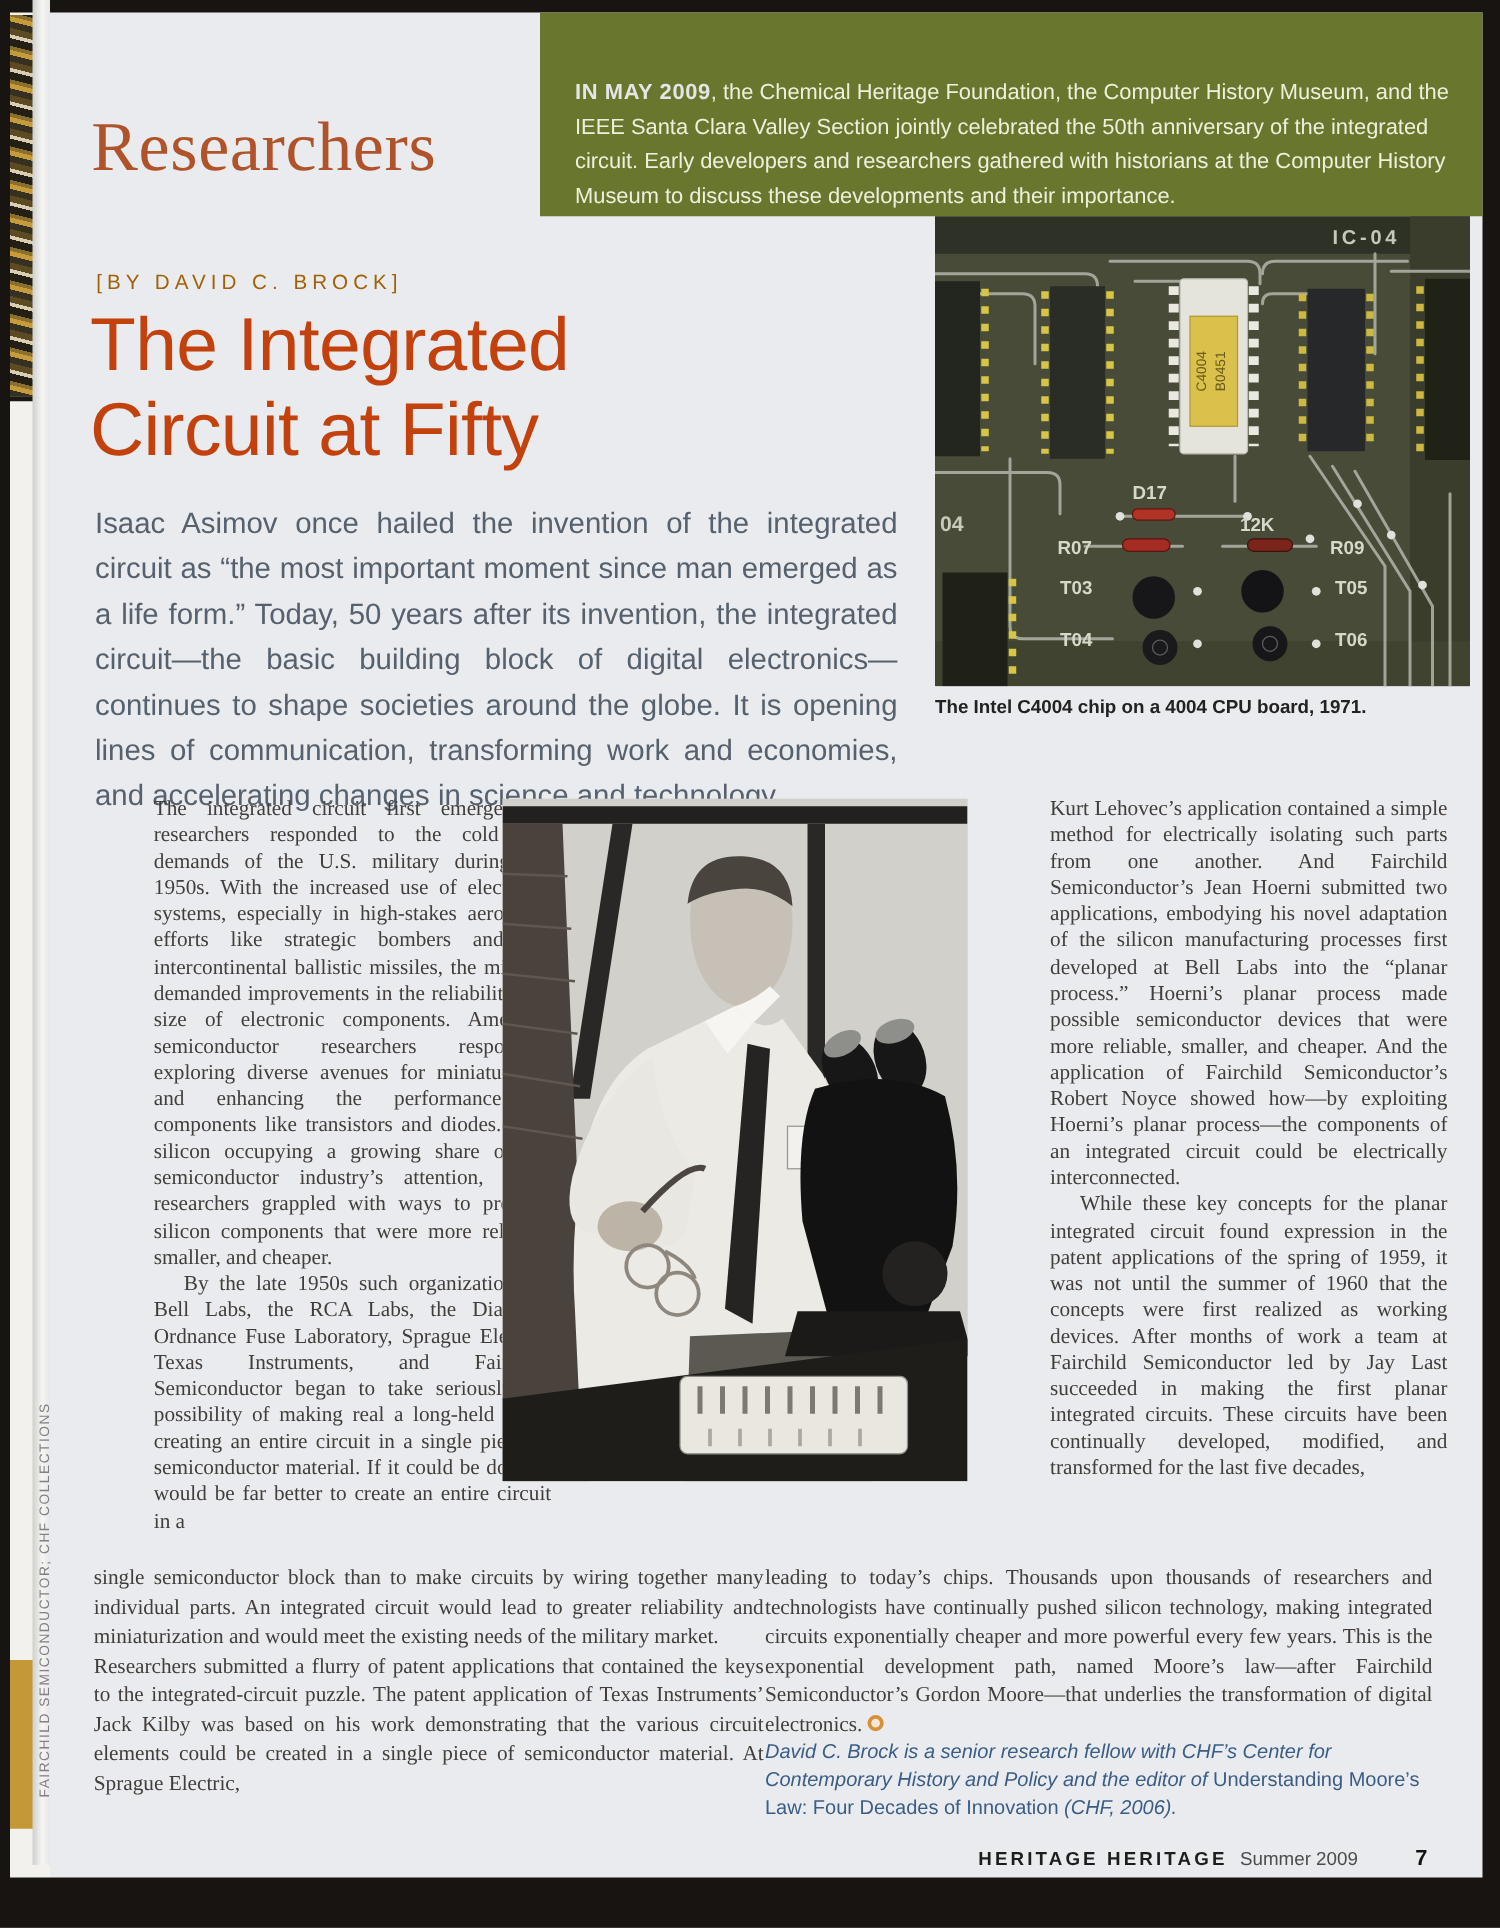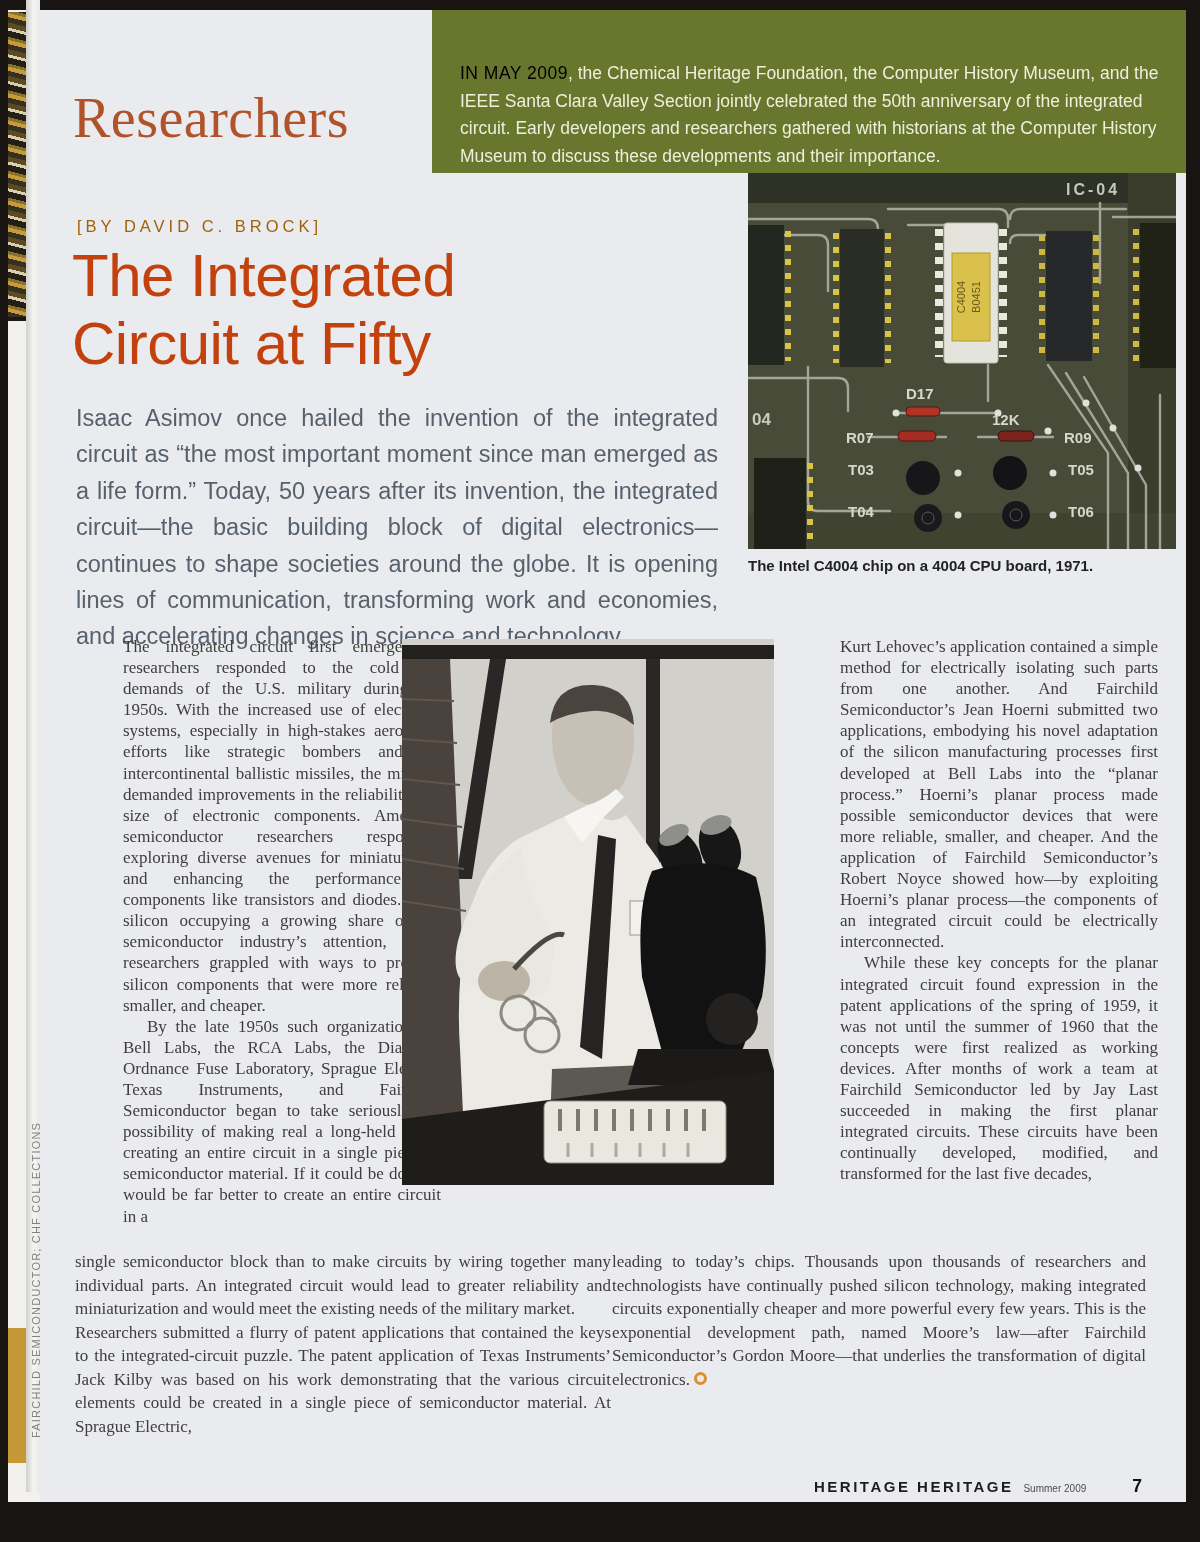--- a/index.html
+++ b/index.html
@@ -15,21 +15,21 @@
   .pageedge{position:absolute;left:26px;top:0;width:14px;height:1492px;
     background:linear-gradient(90deg,#cfcfcc,#f5f5f3 55%,#e6e7e8);}
   
   .page{position:absolute;left:40px;top:10px;width:1146px;height:1492px;background:#e9ebee;}
 
   .milestones{position:absolute;left:33px;top:76px;font-family:"Liberation Serif",serif;
     font-size:56px;color:#b0532a;letter-spacing:.5px;}
   .banner{position:absolute;left:392px;top:0;width:754px;height:163px;background:#68762e;
     box-sizing:border-box;padding:50px 26px 0 28px;}
   .banner p{margin:0;font-size:17.5px;line-height:27.5px;color:#eef0dc;}
-  .banner .leadin{font-weight:normal;color:#000000;letter-spacing:.5px;}
+  .banner .leadin{font-weight:bold;color:#e5e5e5;letter-spacing:.5px;}
 
   .circuit-fig{position:absolute;left:708px;top:163px;width:508px;}
   .circuit-fig svg{display:block;}
   .fig-caption{font-size:15px;line-height:19px;font-weight:bold;color:#222;margin-top:7px;}
 
   .byline{position:absolute;left:37px;top:207px;font-size:16.5px;letter-spacing:4px;color:#a16207;}
   .title{position:absolute;left:32px;top:232px;font-size:60px;line-height:68px;color:#c2410c;
     letter-spacing:-.5px;}
   .lead{position:absolute;left:36px;top:390px;width:642px;font-size:23.5px;line-height:36.4px;
     color:#57616d;text-align:justify;}
@@ -56,21 +56,21 @@
   .bio{margin-top:10px;font-family:"Liberation Sans",sans-serif;font-size:16px;line-height:22.5px;
     color:#3b5d85;text-align:left;}
   .bio .it{font-style:italic;}
 
   .credit{position:absolute;left:4px;top:1414px;width:424px;height:14px;
     transform:rotate(-90deg);transform-origin:left bottom;
     font-size:11px;letter-spacing:1.2px;color:#818181;white-space:nowrap;}
 
   .footer{position:absolute;right:44px;top:1466px;display:flex;align-items:baseline;}
   .footer .mag{font-weight:bold;font-size:15px;letter-spacing:2.5px;color:#1d1d1d;}
-  .footer .issue{font-size:10px;color:#4d4d4d;margin-left:10px;}
+  .footer .issue{font-size:15px;color:#4d4d4d;margin-left:10px;}
   .footer .pagenum{font-size:17.5px;font-weight:bold;color:#121212;margin-left:46px;}
 
   svg text{font-family:"Liberation Sans",sans-serif;}
 </style>
 </head>
 <body>
 
 <div class="stage">
 
   <div class="adjacent">
@@ -273,20 +273,21 @@
       <p class="indent">While these key concepts for the planar integrated circuit found expression in the patent applications of the spring of 1959, it was not until the summer of 1960 that the concepts were first realized as working devices. After months of work a team at Fairchild Semiconductor led by Jay Last succeeded in making the first planar integrated circuits. These circuits have been continually developed, modified, and transformed for the last five decades,</p>
     </div>
 
     <div class="wideL wide">
       <p>single semiconductor block than to make circuits by wiring together many individual parts. An integrated circuit would lead to greater reliability and miniaturization and would meet the existing needs of the military market.</p>
       <p class="indent">Researchers submitted a flurry of patent applications that contained the keys to the integrated-circuit puzzle. The patent application of Texas Instruments’ Jack Kilby was based on his work demonstrating that the various circuit elements could be created in a single piece of semiconductor material. At Sprague Electric,</p>
     </div>
 
     <div class="wideR wide">
       <p><span>leading to today’s chips. Thousands upon thousands of researchers and technologists have continually pushed silicon technology, making integrated circuits exponentially cheaper and more powerful every few years. This is the exponential development path, named Moore’s law—after Fairchild Semiconductor’s Gordon Moore—that underlies the transformation of digital electronics.</span><span class="endmark"></span></p>
+      <p class="bio"><span class="it">David C. Brock is a senior research fellow with CHF’s Center for Contemporary History and Policy and the editor of </span><span>Understanding Moore’s Law: Four Decades of Innovation </span><span class="it">(CHF, 2006).</span></p>
     </div>
 
     <div class="credit">FAIRCHILD SEMICONDUCTOR; CHF COLLECTIONS</div>
 
     <div class="footer">
       <span class="mag">HERITAGE HERITAGE</span>
       <span class="issue">Summer 2009</span>
       <span class="pagenum">7</span>
     </div>
 

